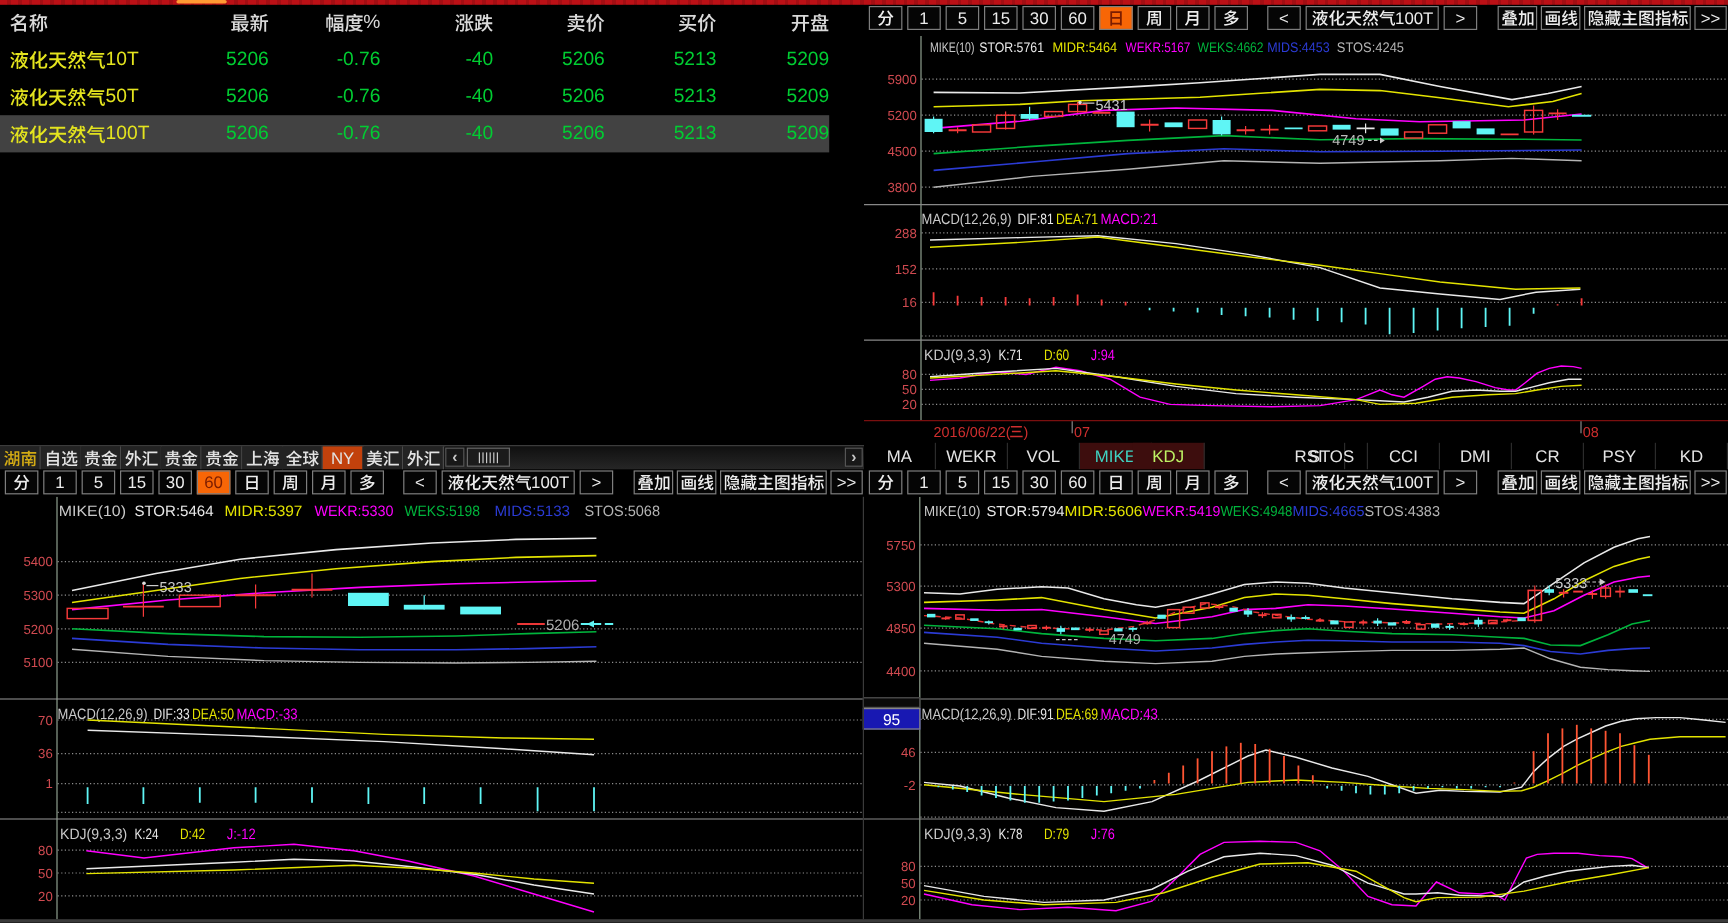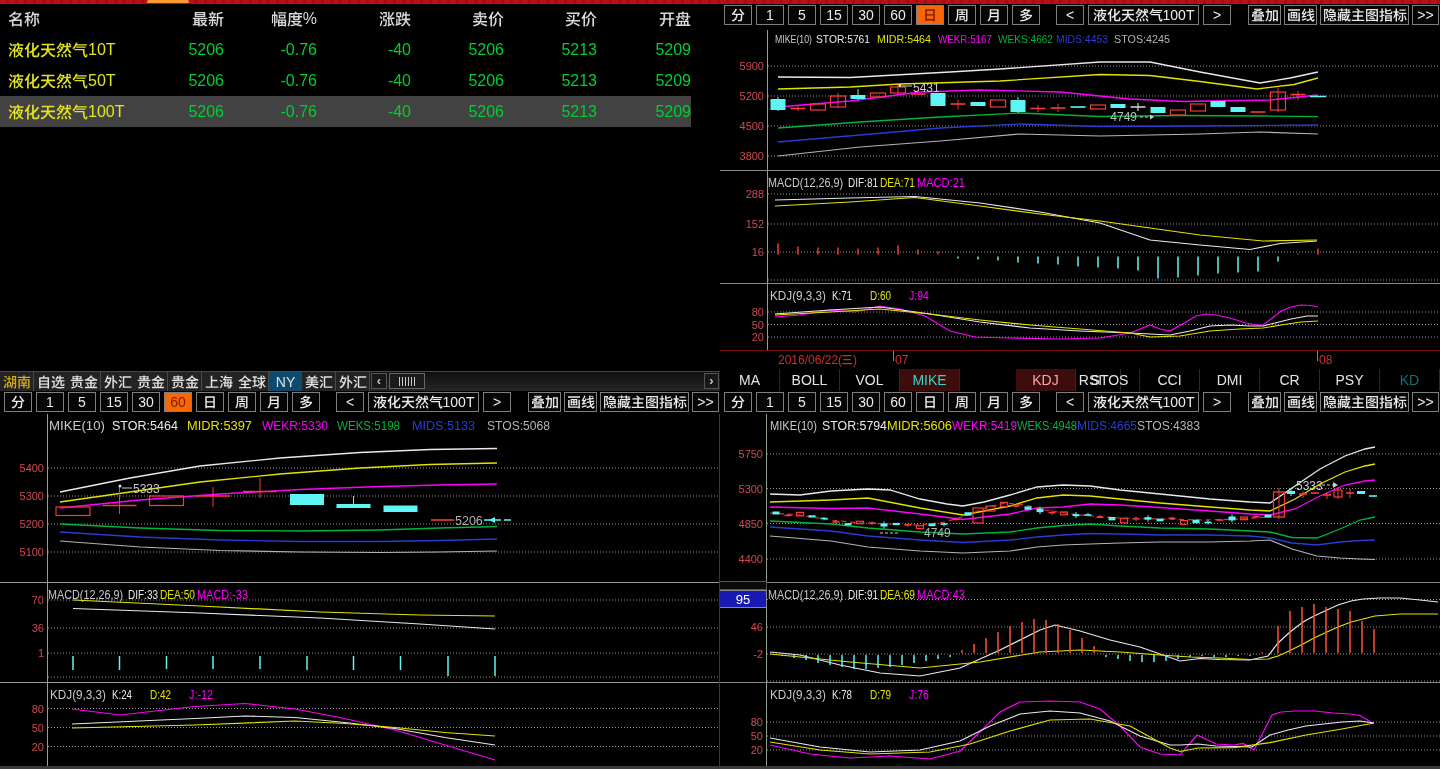--- a/index.html
+++ b/index.html
@@ -523,21 +523,21 @@
       <use href="#u4e0a" x="0"></use>
       <use href="#u6d77" x="1000"></use>
     </svg>
   </div>
 <div class="mtab" style="left:235px;top:372px;width:34px;height:19px;background:#232323">
     <svg width="28" height="14" viewBox="0 0 2000 1000" fill="#e2e2e2" style="display:block;">
       <use href="#u5168" x="0"></use>
       <use href="#u7403" x="1000"></use>
     </svg>
   </div>
-<div class="mtab" style="left:269px;top:372px;width:34px;height:19px;background:#0c4a6e">
+<div class="mtab" style="left:269px;top:372px;width:34px;height:19px;background:#c2410c">
     <span style="font-size:14px;color:#e2e2e2">NY</span>
   </div>
 <div class="mtab" style="left:302px;top:372px;width:34px;height:19px;background:#232323">
     <svg width="28" height="14" viewBox="0 0 2000 1000" fill="#e2e2e2" style="display:block;">
       <use href="#u7f8e" x="0"></use>
       <use href="#u6c47" x="1000"></use>
     </svg>
   </div>
 <div class="mtab" style="left:336px;top:372px;width:34px;height:19px;background:#232323">
     <svg width="28" height="14" viewBox="0 0 2000 1000" fill="#e2e2e2" style="display:block;">
@@ -550,31 +550,31 @@
 <div class="a" style="left:389px;top:373px;width:36px;height:16px;background:#1b1b1b;border:1px solid #666;display:flex;align-items:center;justify-content:center;gap:2px">
     <div style="width:1px;height:9px;background:#c9c9c9"></div>
     <div style="width:1px;height:9px;background:#c9c9c9"></div>
     <div style="width:1px;height:9px;background:#c9c9c9"></div>
     <div style="width:1px;height:9px;background:#c9c9c9"></div>
     <div style="width:1px;height:9px;background:#c9c9c9"></div>
     <div style="width:1px;height:9px;background:#c9c9c9"></div>
   </div>
 <div class="a" style="left:704px;top:373px;width:15px;height:16px;background:#181818;border:1px solid #555;color:#c8c8c8;font-size:13px;font-weight:bold;display:flex;align-items:center;justify-content:center;padding-bottom:2px">›</div>
 <div class="itab" style="left:720px;top:369px;width:60px;color:#e4e4e4">MA</div>
-<div class="itab" style="left:780px;top:369px;width:60px;color:#e4e4e4">BOLL</div>
+<div class="itab" style="left:780px;top:369px;width:60px;color:#e4e4e4">WEKR</div>
 <div class="itab" style="left:840px;top:369px;width:60px;color:#e4e4e4">VOL</div>
 <div class="itab" style="left:900px;top:369px;width:60px;background:#3d0d0d;color:#3fd2c2">MIKE</div>
-<div class="itab" style="left:1016px;top:369px;width:60px;background:#3d0d0d;color:#fca5a5">KDJ</div>
+<div class="itab" style="left:944px;top:369px;width:60px;background:#3d0d0d;color:#bef264">KDJ</div>
 <div class="itab" style="left:1061px;top:369px;width:60px;color:#e4e4e4">RSI</div>
 <div class="itab" style="left:1080px;top:369px;width:60px;color:#e4e4e4">STOS</div>
 <div class="itab" style="left:1140px;top:369px;width:60px;color:#e4e4e4">CCI</div>
 <div class="itab" style="left:1200px;top:369px;width:60px;color:#e4e4e4">DMI</div>
 <div class="itab" style="left:1260px;top:369px;width:60px;color:#e4e4e4">CR</div>
 <div class="itab" style="left:1320px;top:369px;width:60px;color:#e4e4e4">PSY</div>
-<div class="itab" style="left:1380px;top:369px;width:60px;color:#0f766e">KD</div>
+<div class="itab" style="left:1380px;top:369px;width:60px;color:#e5e5e5">KD</div>
 <svg class="a" style="left:720px;top:30px" width="720" height="338" viewBox="0 0 720 338">
     <line x1="47.5" y1="0" x2="47.5" y2="320" stroke="#8fa08f" stroke-width="1"></line>
     <text x="55" y="13" fill="#c9c9c9" font-size="11.5" text-anchor="start" font-family="Liberation Sans" textLength="37" lengthAdjust="spacingAndGlyphs">MIKE(10)</text>
     <text x="96" y="13" fill="#e9e9e9" font-size="11.5" text-anchor="start" font-family="Liberation Sans" textLength="54" lengthAdjust="spacingAndGlyphs">STOR:5761</text>
     <text x="157" y="13" fill="#e3e300" font-size="11.5" text-anchor="start" font-family="Liberation Sans" textLength="54" lengthAdjust="spacingAndGlyphs">MIDR:5464</text>
     <text x="218" y="13" fill="#ff00ff" font-size="11.5" text-anchor="start" font-family="Liberation Sans" textLength="54" lengthAdjust="spacingAndGlyphs">WEKR:5167</text>
     <text x="278" y="13" fill="#00b43c" font-size="11.5" text-anchor="start" font-family="Liberation Sans" textLength="55" lengthAdjust="spacingAndGlyphs">WEKS:4662</text>
     <text x="336" y="13" fill="#2b3bd4" font-size="11.5" text-anchor="start" font-family="Liberation Sans" textLength="52" lengthAdjust="spacingAndGlyphs">MIDS:4453</text>
     <text x="394" y="13" fill="#b4b4b4" font-size="11.5" text-anchor="start" font-family="Liberation Sans" textLength="56" lengthAdjust="spacingAndGlyphs">STOS:4245</text>
     <line x1="48" y1="36" x2="720" y2="36" stroke="#8f8f8f" stroke-width="1" stroke-dasharray="1 2"></line>

